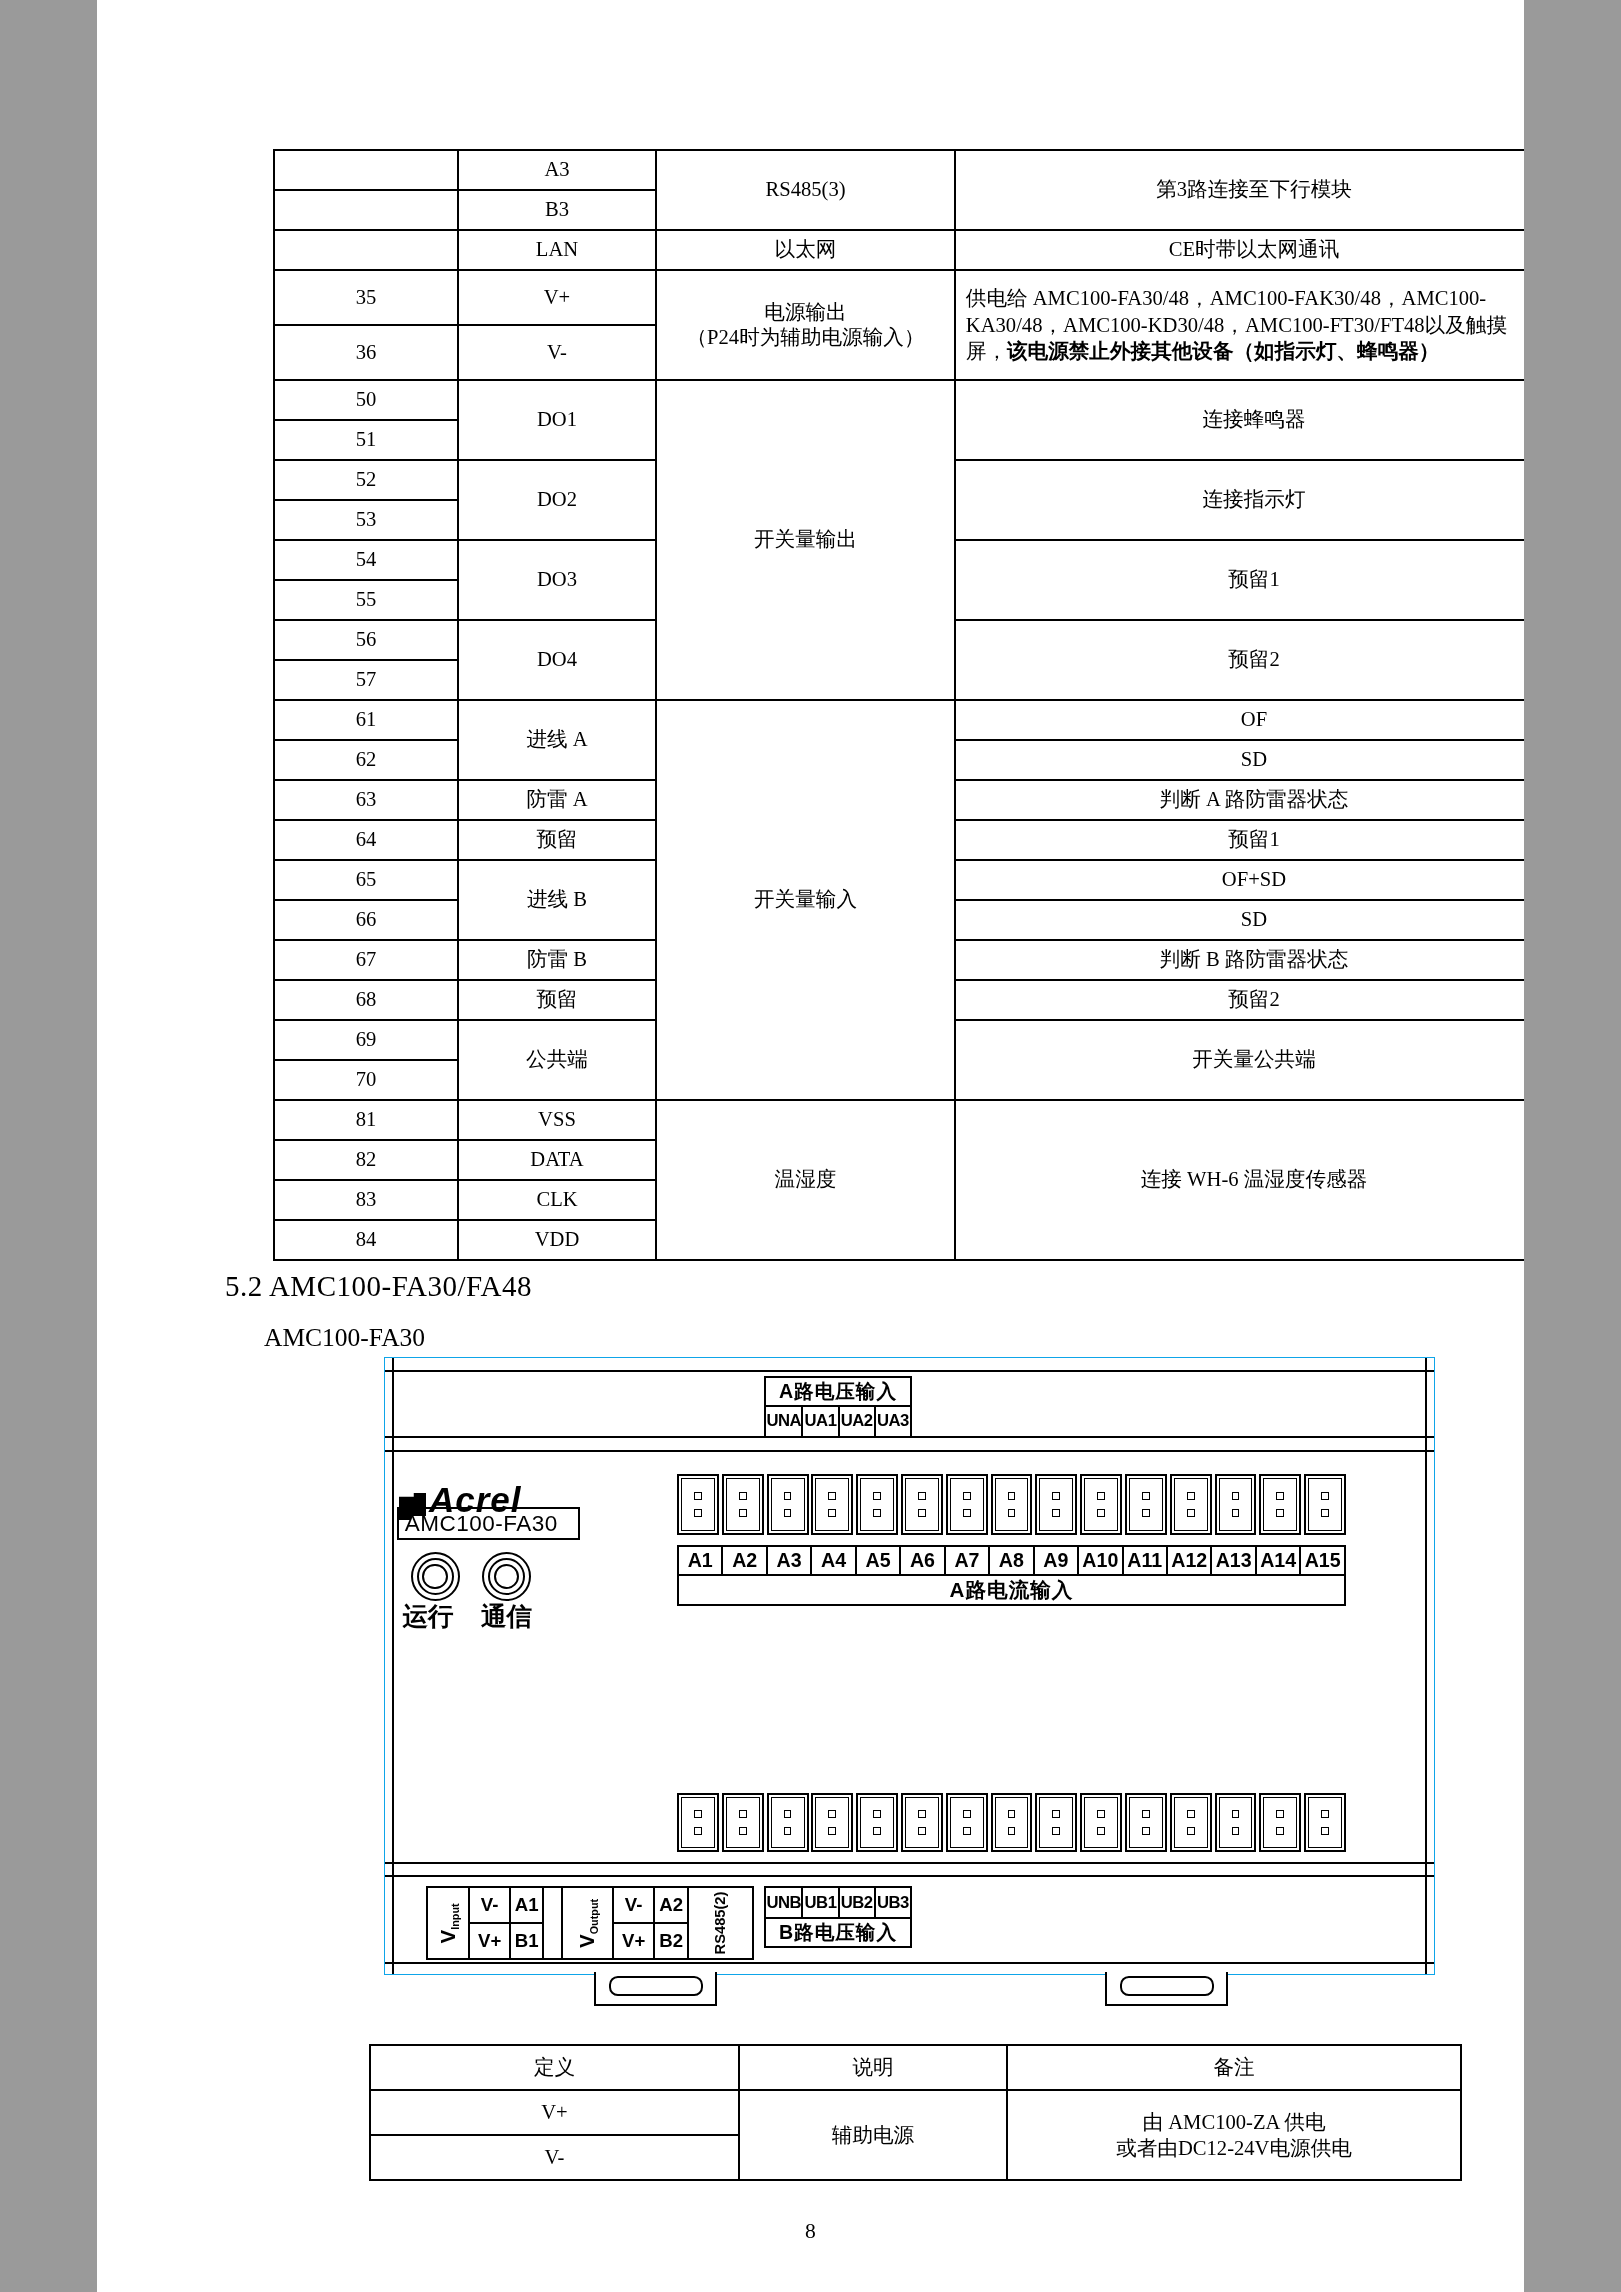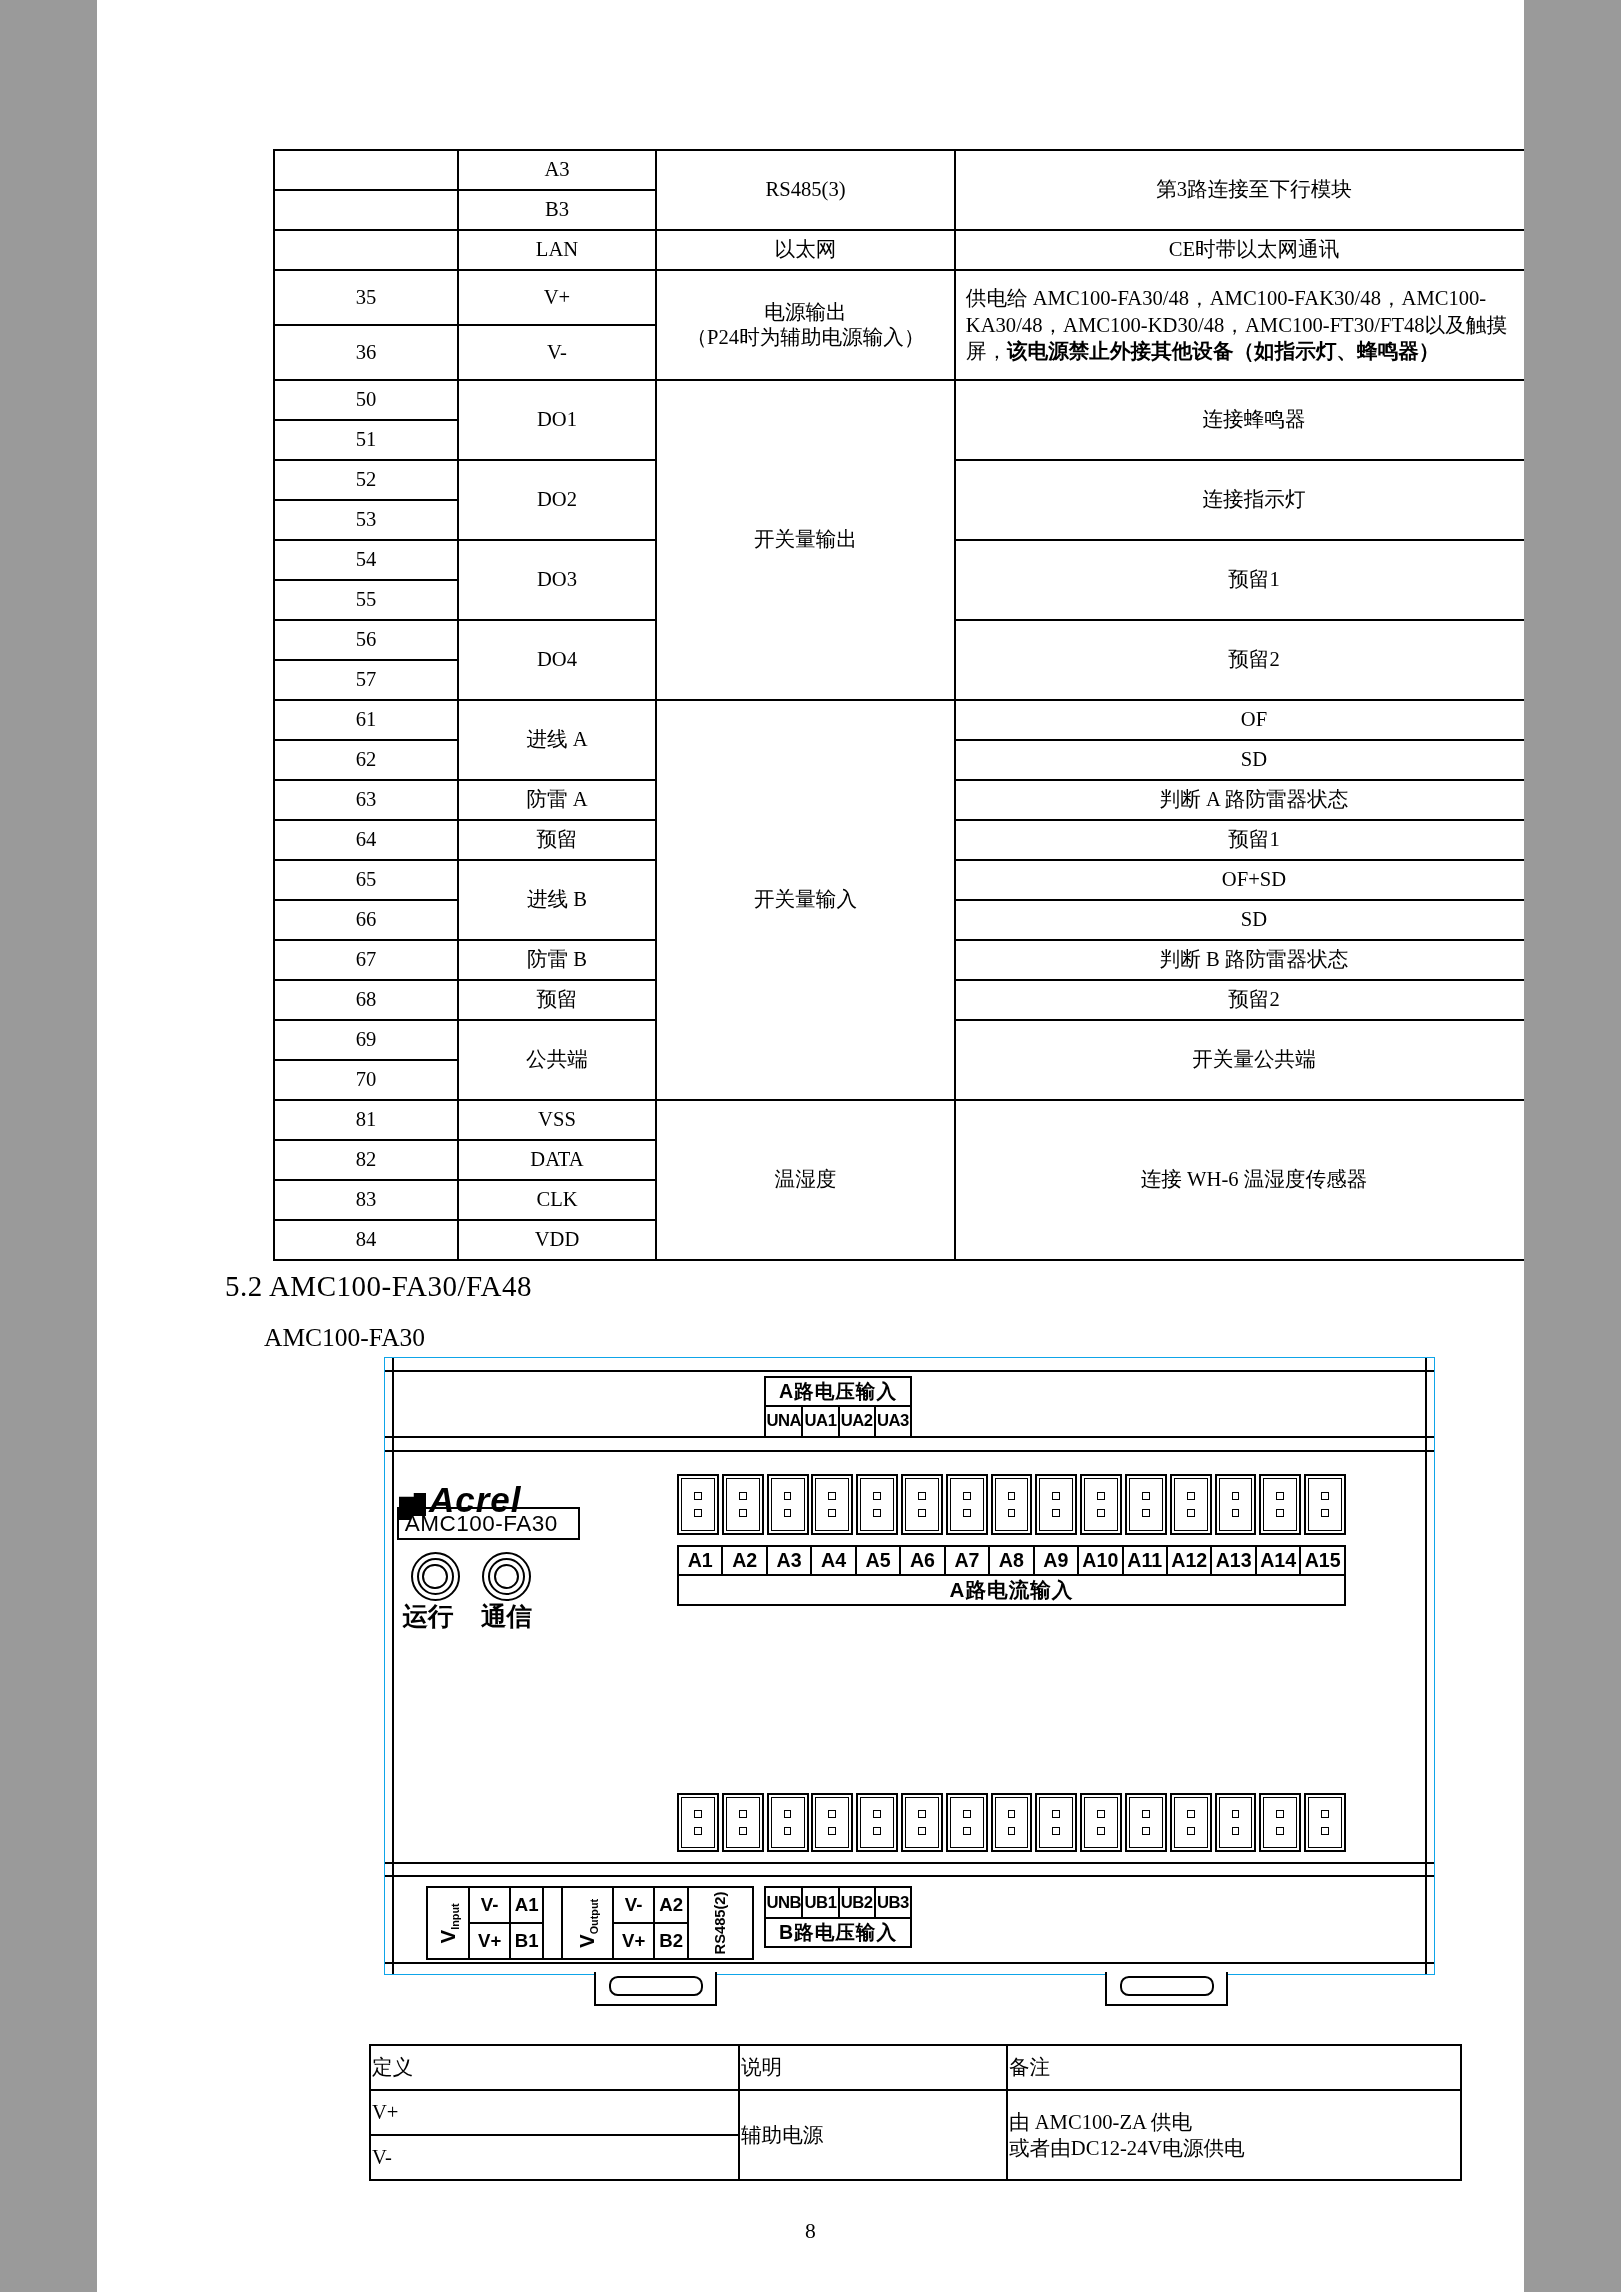--- a/index.html
+++ b/index.html
@@ -56,21 +56,21 @@
   .tg td{border:2px solid #000;font-size:18.6px;font-weight:bold;text-align:center;padding:0;height:34px;}
   .vert{display:block;transform:rotate(-90deg);white-space:nowrap;font-size:14.7px;font-weight:bold;}
   .vmain{font-size:20.6px;}
   .vsub{font-size:10.8px;vertical-align:sub;}
 
   .mtab{position:absolute;width:119px;height:32px;border:2px solid #000;border-top:none;background:#fff;}
   .mtab .slot{margin:3.9px auto 0;width:90px;height:15.7px;border:2px solid #000;border-radius:8.8px;}
 
   
   .t2{position:absolute;left:272px;top:2044px;width:1090px;border-collapse:collapse;table-layout:fixed;}
-  .t2 td{border:2px solid #000;font-size:20.6px;height:41px;line-height:26.5px;}
+  .t2 td{border:2px solid #000;text-align:center;font-size:20.6px;height:41px;line-height:26.5px;}
 
   .pageno{position:absolute;left:0;right:0;top:2219px;text-align:center;font-size:21.6px;}
 </style>
 </head>
 <body>
 
 <div class="page">
 
   <table class="t1">
     <colgroup>

